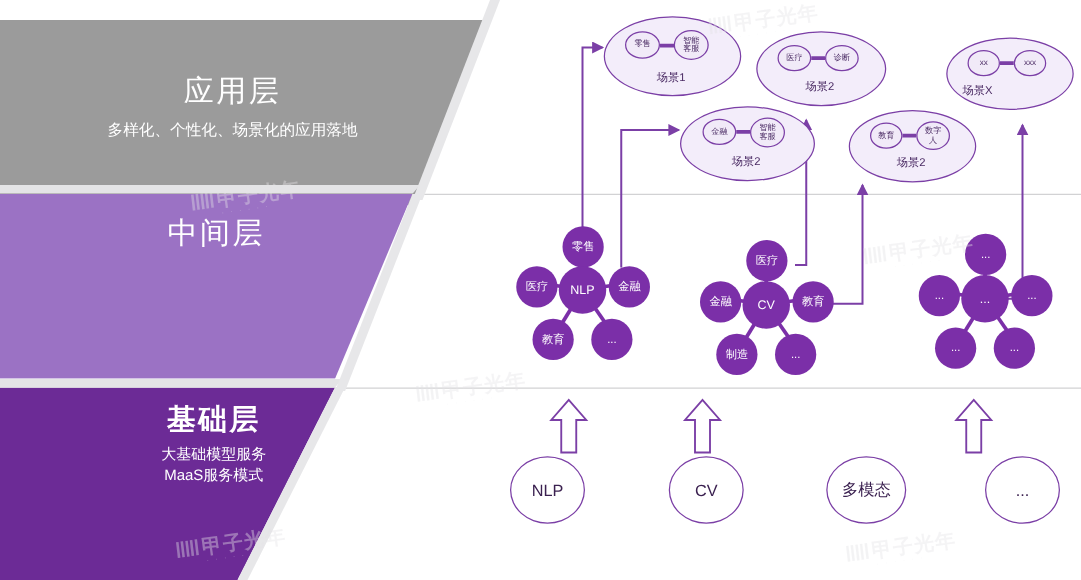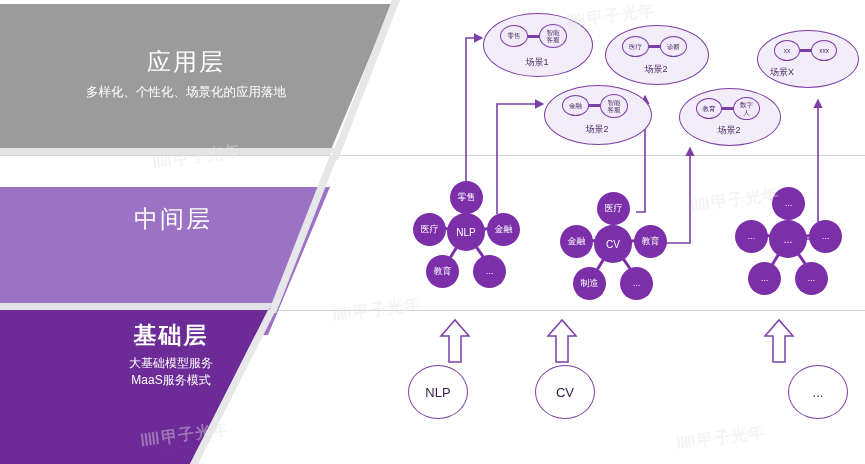--- a/index.html
+++ b/index.html
@@ -4,27 +4,26 @@
 <style>
   html,body{margin:0;padding:0;background:#ffffff;}
   body{font-family:"Liberation Sans","DejaVu Sans",sans-serif;}
   #stage{position:relative;width:865px;height:464px;background:#ffffff;overflow:hidden;}
 
   
   #funnel{position:absolute;left:0;top:0;width:400px;height:464px;}
   .layer{position:absolute;left:0;color:#ffffff;text-align:center;box-sizing:border-box;}
 
   .layer-app{
-    top:4px;width:392px;height:148px;background:#9b9b9b;
+    top:16px;width:392px;height:148px;background:#9b9b9b;
     clip-path:polygon(0 0, 392px 0, 330px 148px, 0 148px);
   }
   .layer-mid{
     top:155px;width:392px;height:148px;background:#9b72c4;
     clip-path:polygon(0 0, 330px 0, 268px 148px, 0 148px);
-    margin-top:32px;
   }
   .layer-base{
     top:310px;width:392px;height:154px;background:#6c2b96;
     clip-path:polygon(0 0, 268px 0, 190px 154px, 0 154px);
   }
 
   .layer-shadow{position:absolute;left:0;background:#e4e4e6;}
   .sh-app{top:148px;width:336px;height:7px;clip-path:polygon(0 0,336px 0,330px 7px,0 7px);}
   .sh-mid{top:303px;width:274px;height:7px;clip-path:polygon(0 0,274px 0,268px 7px,0 7px);}
 
@@ -202,20 +201,21 @@
 
     <div class="node node-solid" style="left:772px;top:187px;width:33px;height:33px;">...</div>
     <div class="node node-solid" style="left:735px;top:220px;width:33px;height:33px;">...</div>
     <div class="node node-solid" style="left:809px;top:220px;width:33px;height:33px;">...</div>
     <div class="node node-solid" style="left:748px;top:262px;width:33px;height:33px;">...</div>
     <div class="node node-solid" style="left:795px;top:262px;width:33px;height:33px;">...</div>
     <div class="node node-hub" style="left:769px;top:220px;width:38px;height:38px;">...</div>
 
     <div class="base-oval" style="left:408px;top:365px;width:58px;height:52px;">NLP</div>
     <div class="base-oval" style="left:535px;top:365px;width:58px;height:52px;">CV</div>
+    <div class="base-oval" style="left:661px;top:365px;width:62px;height:52px;">多模态</div>
     <div class="base-oval" style="left:788px;top:365px;width:58px;height:52px;">...</div>
 
     <div class="wm" style="left:566px;top:6px;">
       <span class="bars">\\\\\</span><span class="txt">甲子光年</span>
       <span class="dots">· · · · · ·</span>
     </div>
     <div class="wm" style="left:152px;top:147px;">
       <span class="bars">\\\\\</span><span class="txt">甲子光年</span>
       <span class="dots">· · · · · ·</span>
     </div>

